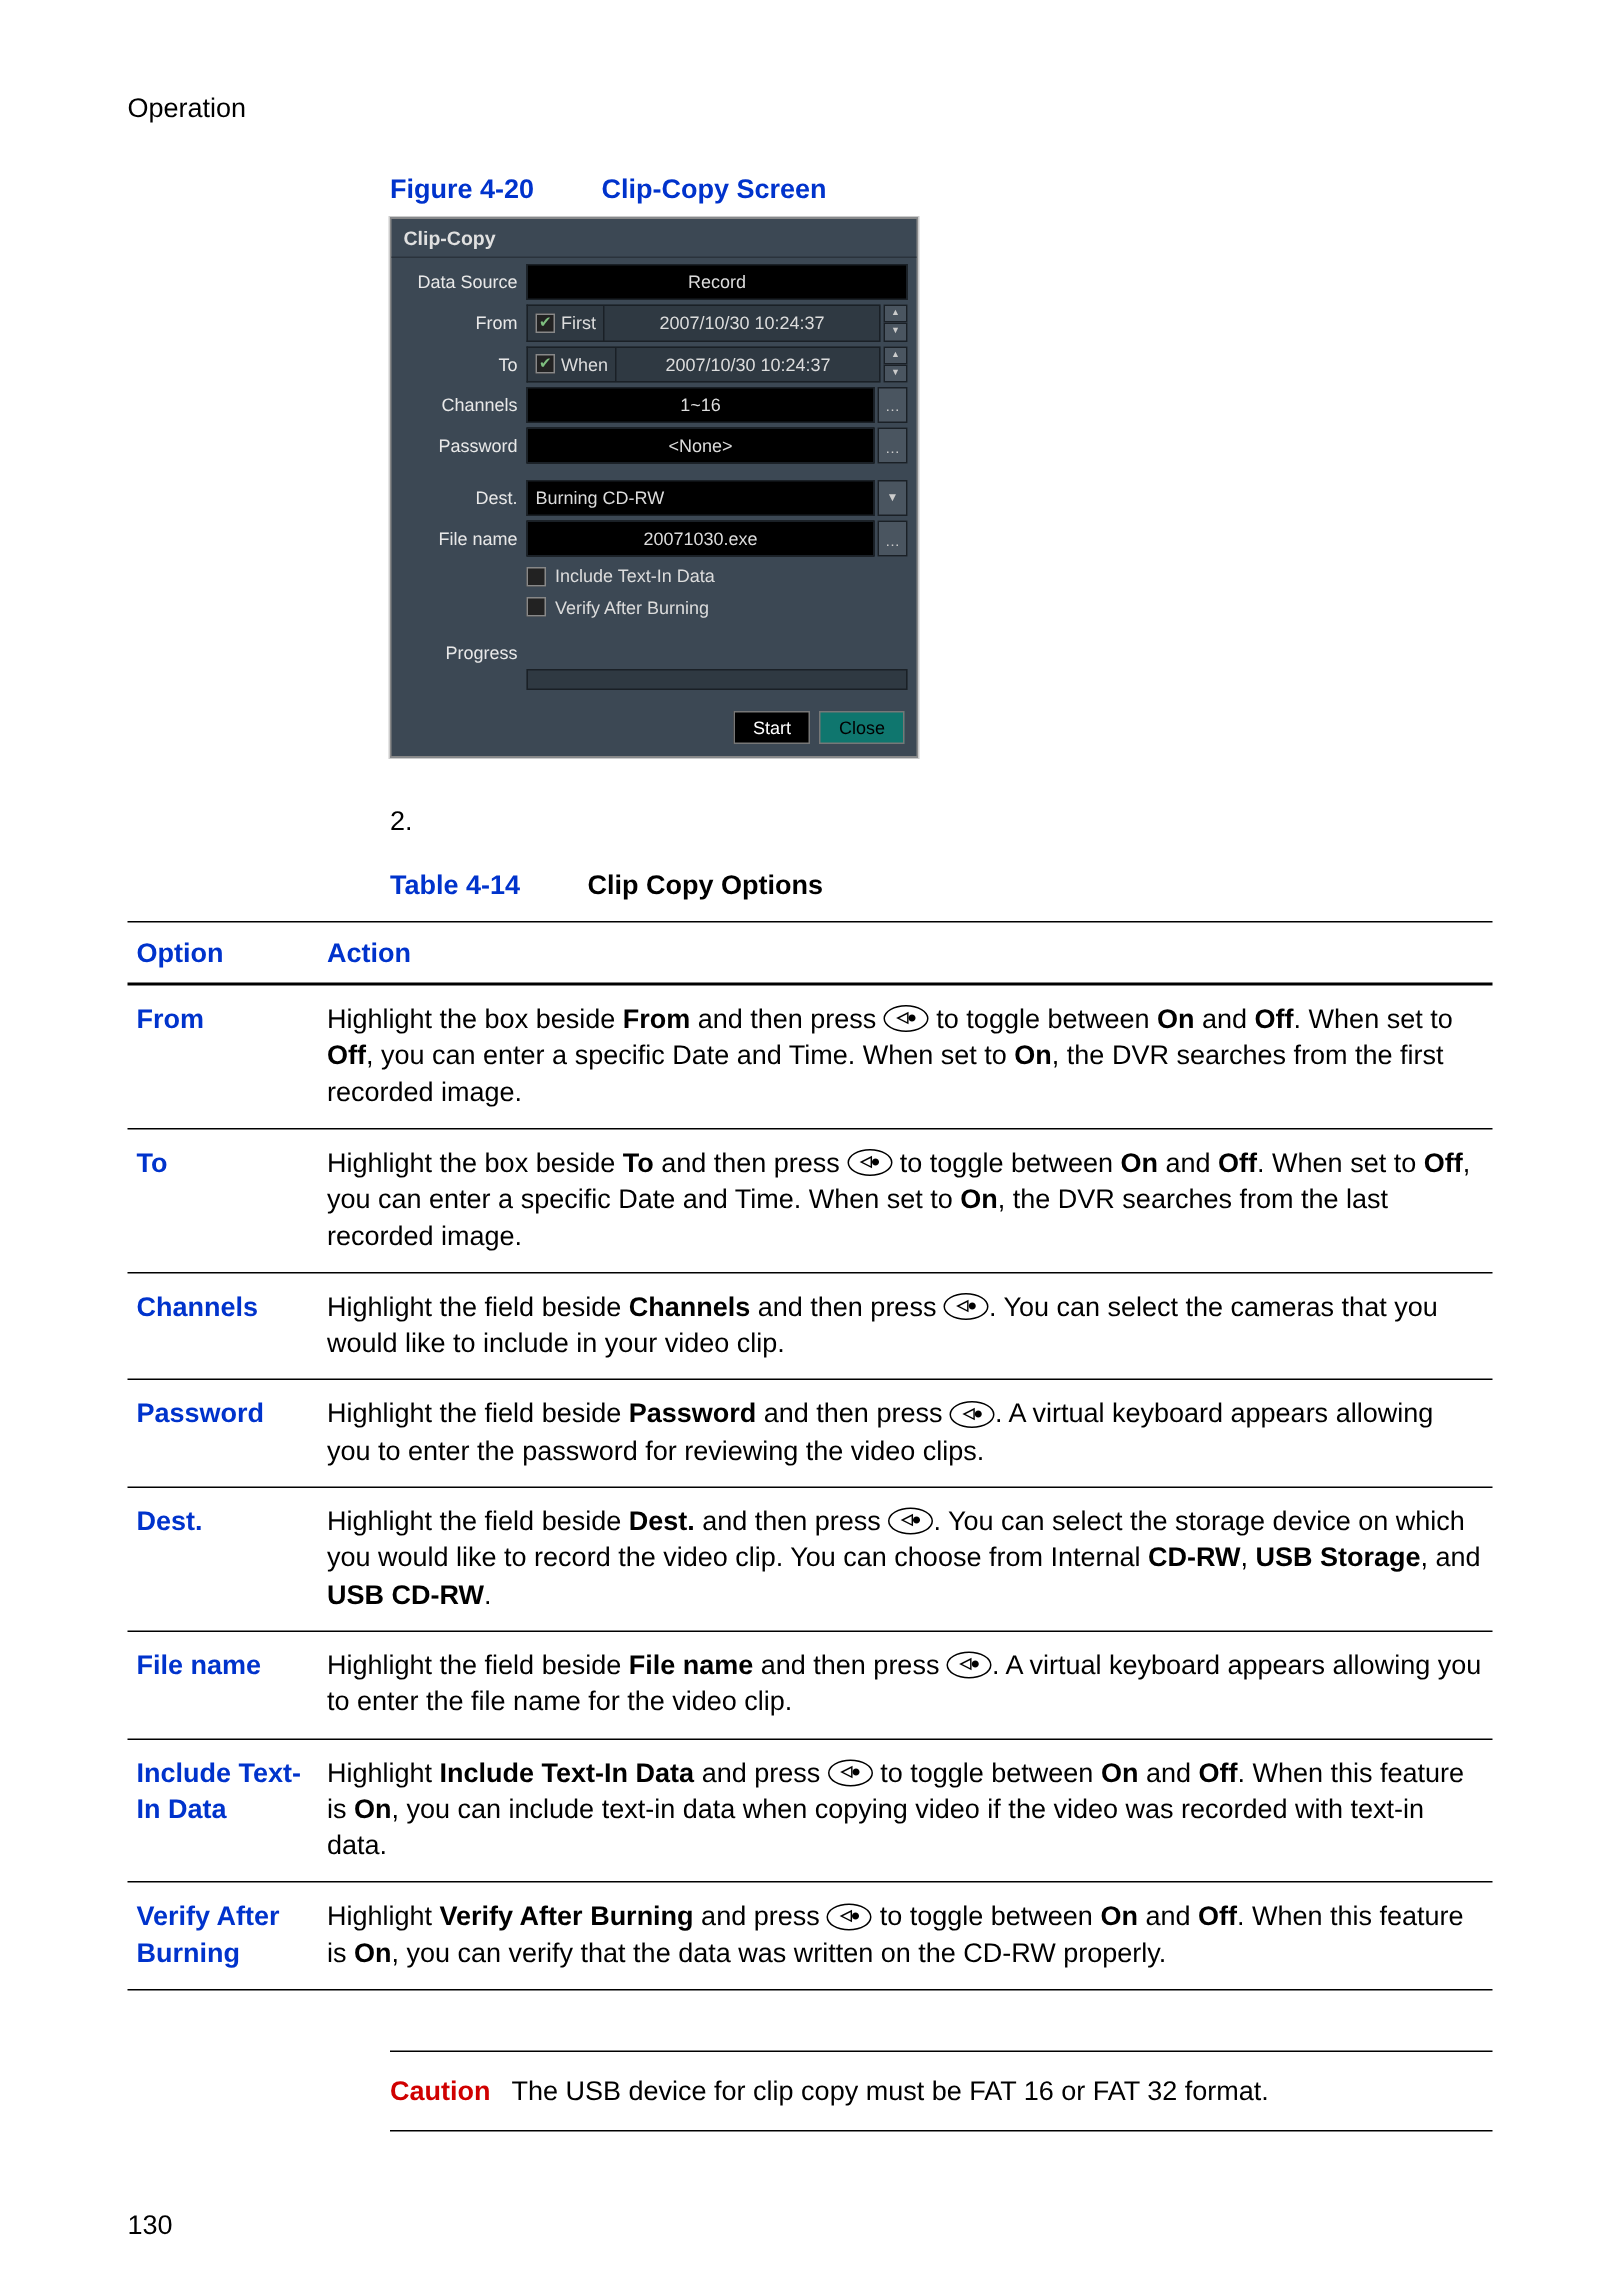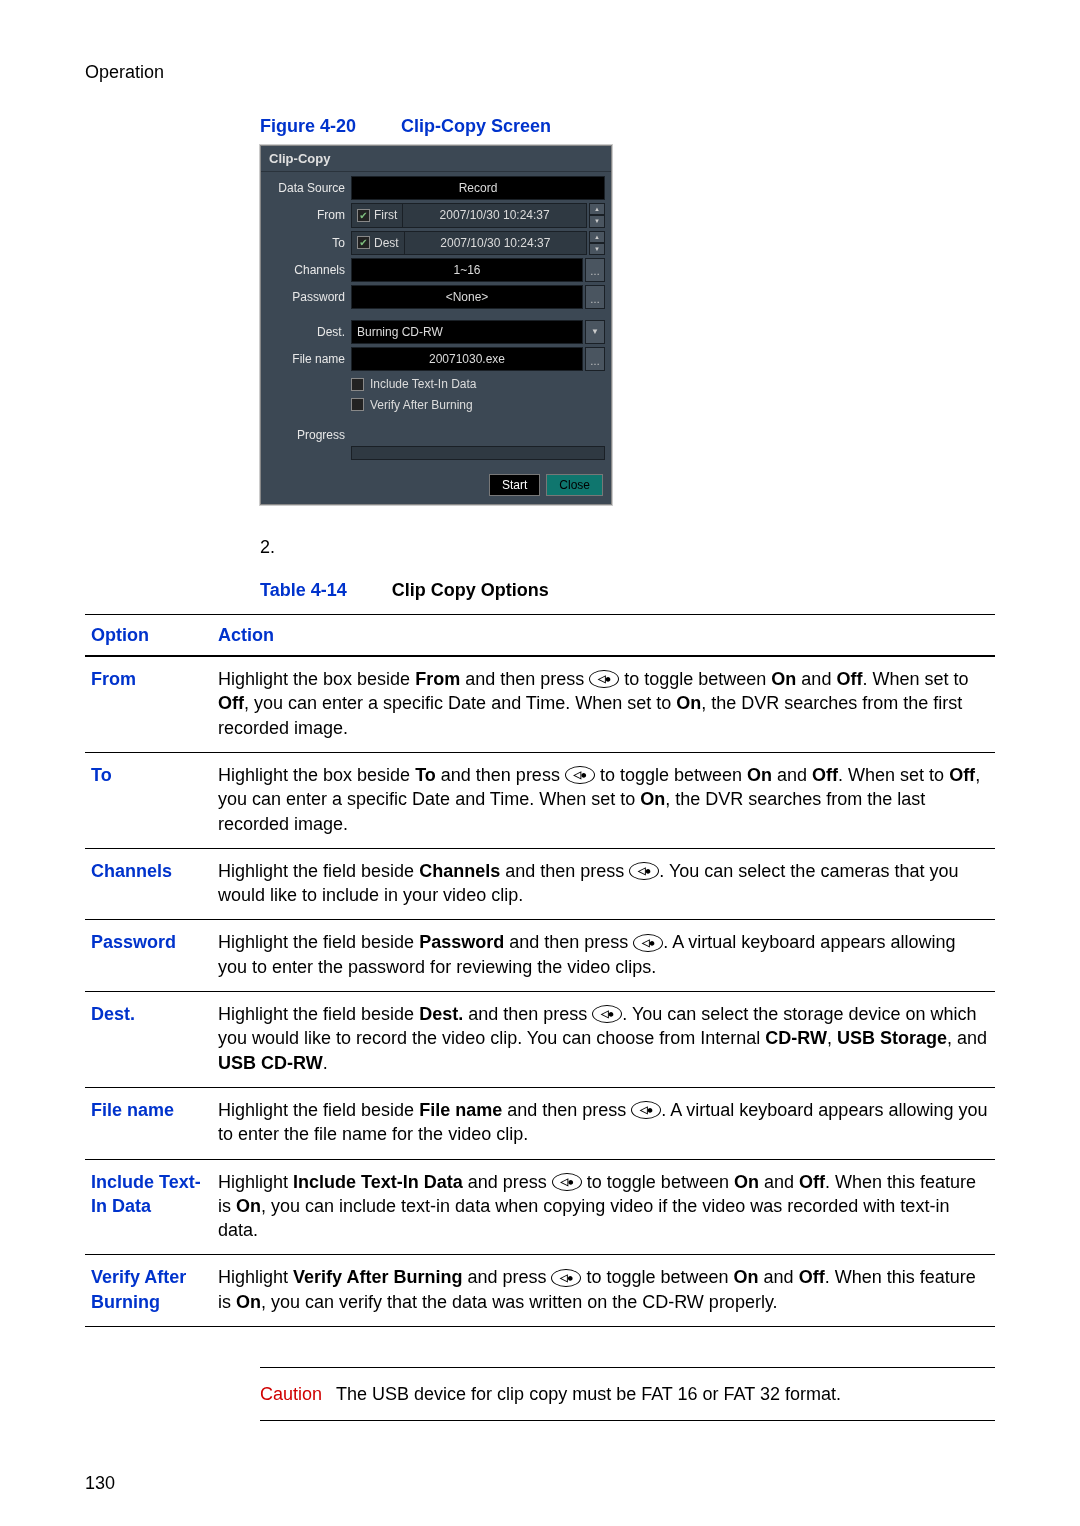--- a/index.html
+++ b/index.html
@@ -226,21 +226,21 @@
   .caution-block {
     margin: 40px 0 0 175px;
     border-top: 1px solid #000;
     border-bottom: 1px solid #000;
     padding: 14px 0;
     display: flex;
     gap: 14px;
   }
   .caution-label {
     color: #d00000;
-    font-weight: normal;
+    font-weight: bold;
   }
   .page-num {
     margin-top: 50px;
     font-size: 18px;
   }
   .enter-icon {
     display: inline-block;
     border: 1.5px solid #000;
     border-radius: 50%;
     height: 16px;
@@ -285,21 +285,21 @@
       <div class="spinner">
         <div class="spin-btn">▲</div>
         <div class="spin-btn">▼</div>
       </div>
     </div>
     <div class="dvr-row">
       <div class="lbl">To</div>
       <div class="dvr-cell-split">
         <div class="cb-cell">
           <span class="chk">✔</span>
-          <span>Dest</span>
+          <span>When</span>
         </div>
         <div class="value-cell">2007/10/30  10:24:37</div>
       </div>
       <div class="spinner">
         <div class="spin-btn">▲</div>
         <div class="spin-btn">▼</div>
       </div>
     </div>
     <div class="dvr-row">
       <div class="lbl">Channels</div>

